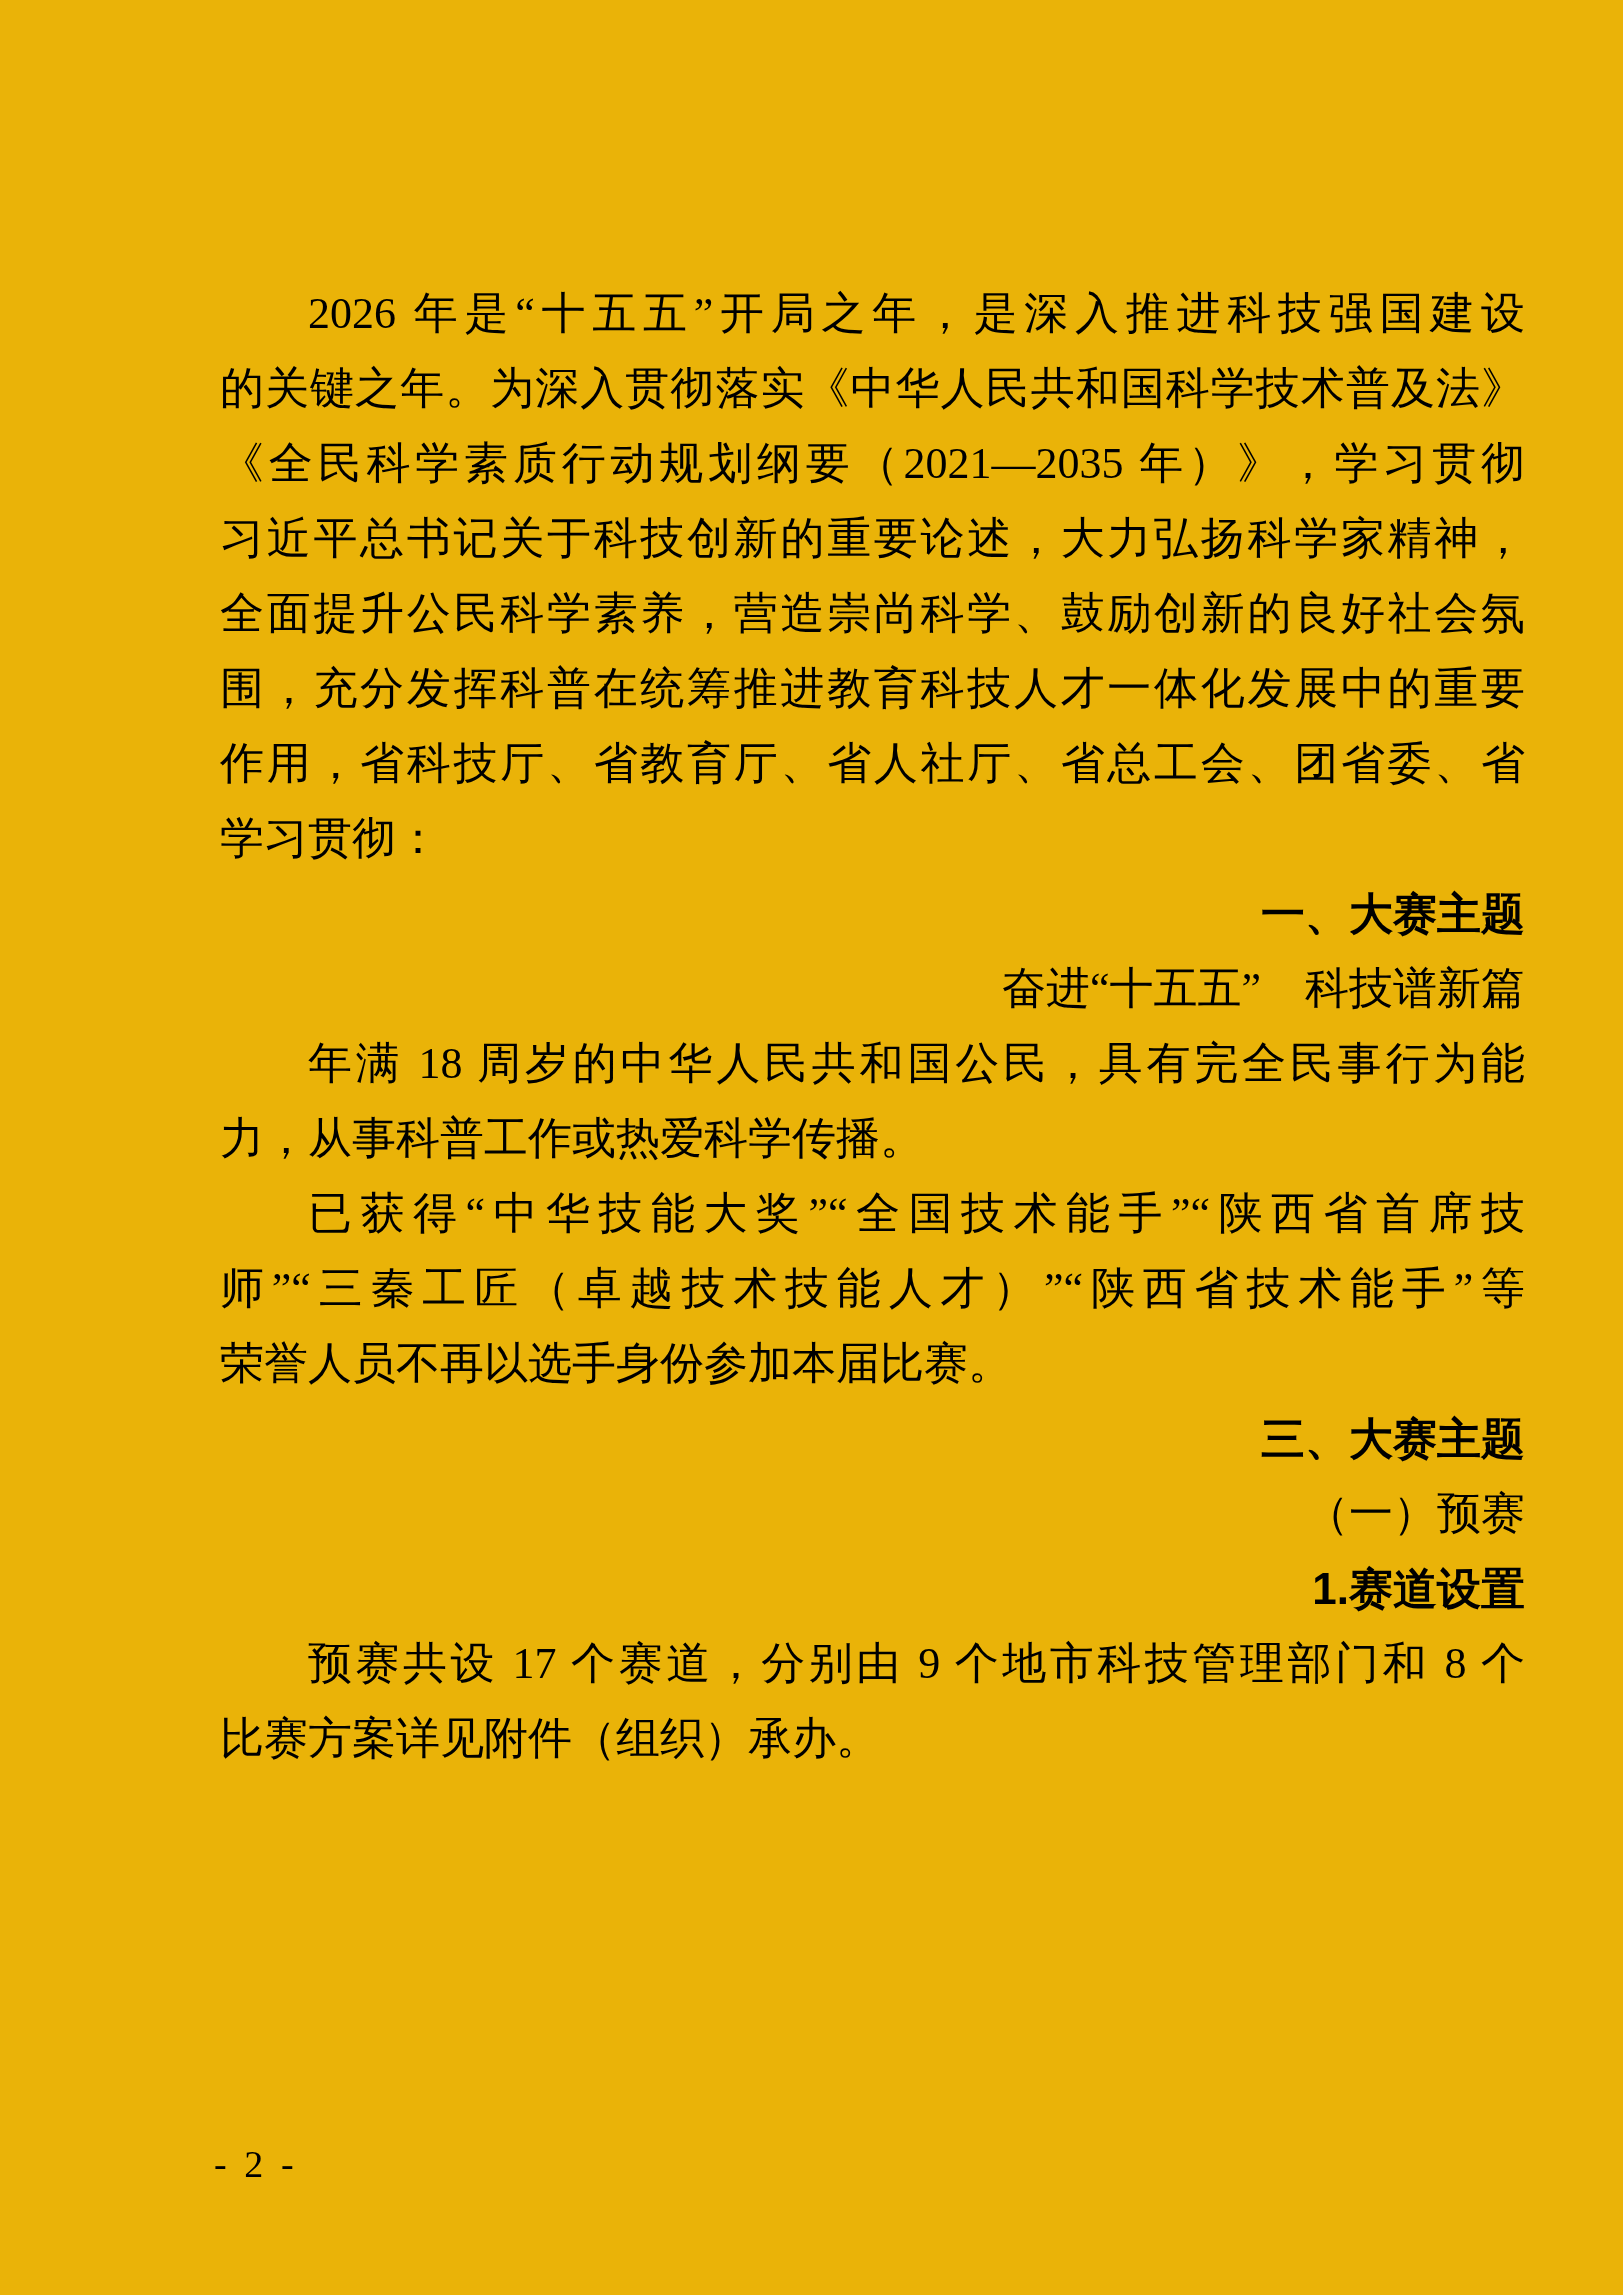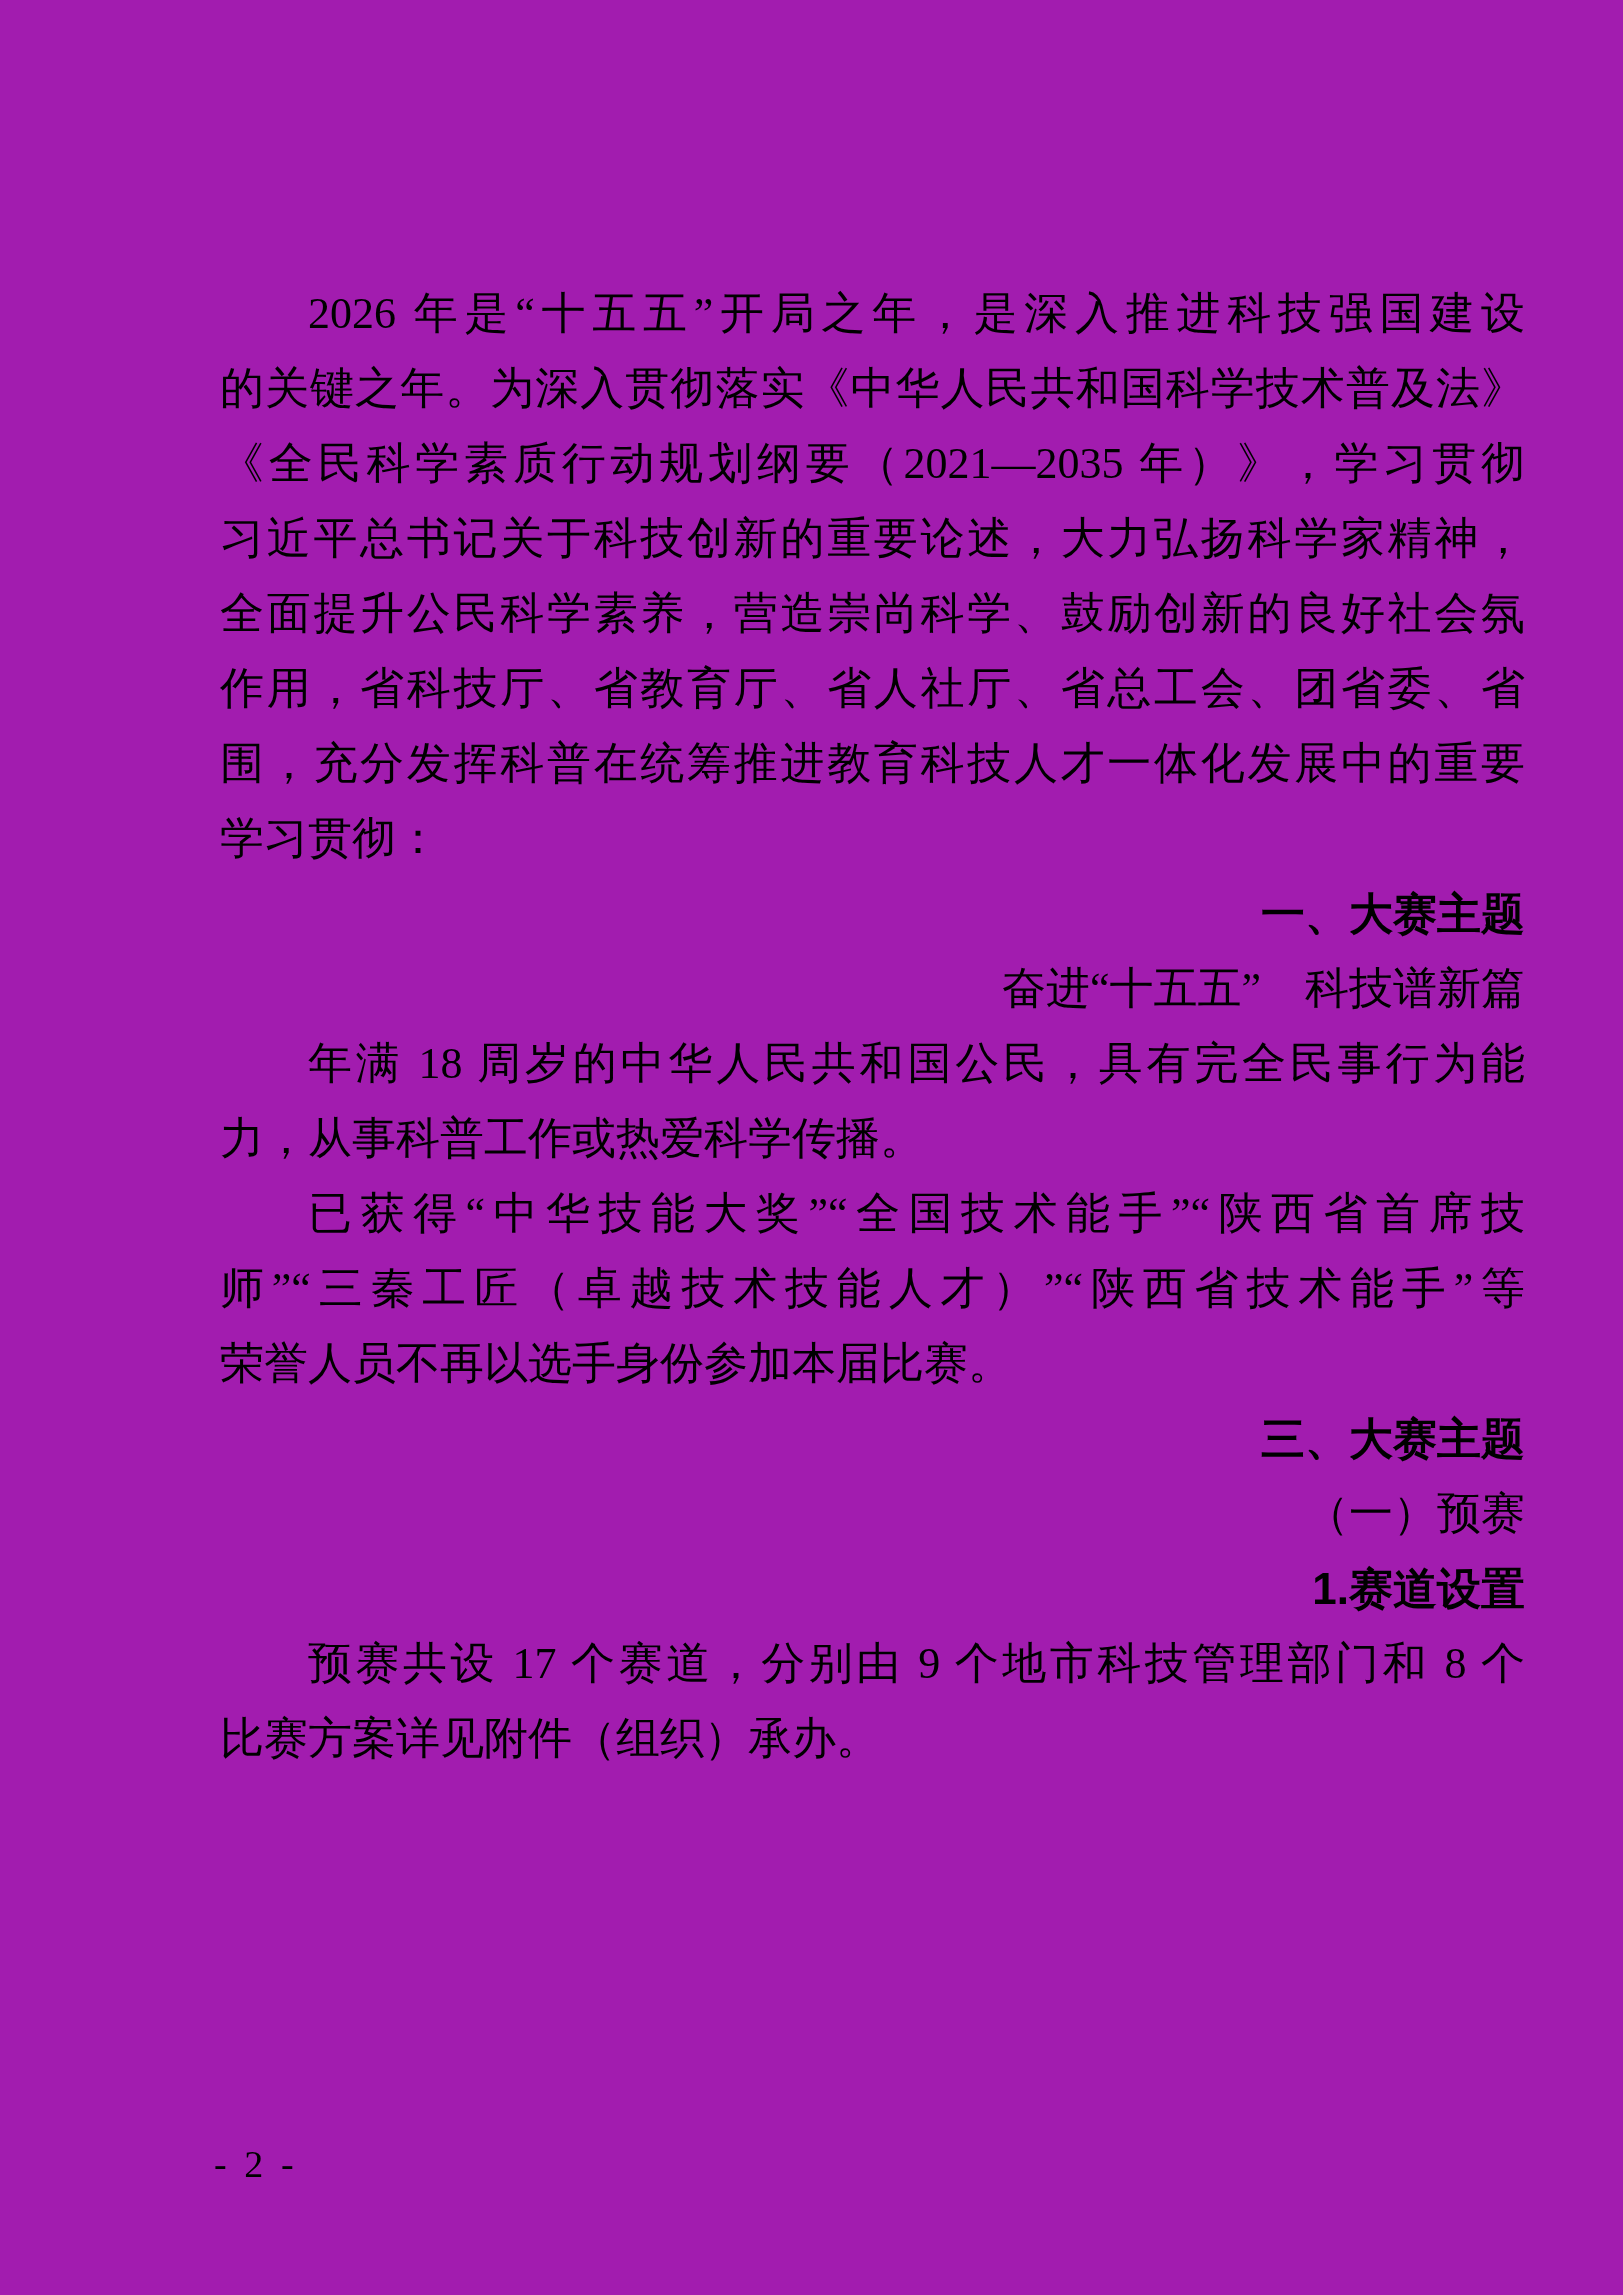--- a/index.html
+++ b/index.html
@@ -11,21 +11,21 @@
     height: 2295px;
     background: #ffffff;
     position: relative;
     font-family: "Liberation Serif", "DejaVu Serif", serif;
   }
   .page {
     position: absolute;
     left: 0; top: 0;
     width: 1623px;
     height: 2295px;
-    background: #a21caf;
+    background: #eab308;
     color: #000000;
     overflow: hidden;
   }
   .content {
     position: absolute;
     left: 220px;
     top: 276px;
     width: 1305px;
   }
   .line {
@@ -69,22 +69,22 @@
 </head>
 <body>
 
 <div class="page">
   <div class="content" id="document-body">
       <div class="line j ind2">2026 年是“十五五”开局之年，是深入推进科技强国建设</div>
       <div class="line j">的关键之年。为深入贯彻落实《中华人民共和国科学技术普及法》</div>
       <div class="line j">《全民科学素质行动规划纲要（2021—2035 年）》，学习贯彻</div>
       <div class="line j">习近平总书记关于科技创新的重要论述，大力弘扬科学家精神，</div>
       <div class="line j">全面提升公民科学素养，营造崇尚科学、鼓励创新的良好社会氛</div>
+      <div class="line j">围，充分发挥科普在统筹推进教育科技人才一体化发展中的重要</div>
       <div class="line j">作用，省科技厅、省教育厅、省人社厅、省总工会、团省委、省</div>
-      <div class="line j">围，充分发挥科普在统筹推进教育科技人才一体化发展中的重要</div>
       <div class="line">学习贯彻：</div>
       <div class="line ind2 heading">一、大赛主题</div>
       <div class="line ind2">奋进“十五五”　科技谱新篇</div>
       <div class="line j ind2">年满 18 周岁的中华人民共和国公民，具有完全民事行为能</div>
       <div class="line">力，从事科普工作或热爱科学传播。</div>
       <div class="line j ind2">已获得“中华技能大奖”“全国技术能手”“陕西省首席技</div>
       <div class="line j">师”“三秦工匠（卓越技术技能人才）”“陕西省技术能手”等</div>
       <div class="line">荣誉人员不再以选手身份参加本届比赛。</div>
       <div class="line ind2 heading">三、大赛主题</div>
       <div class="line ind2 kaiti">（一）预赛</div>

